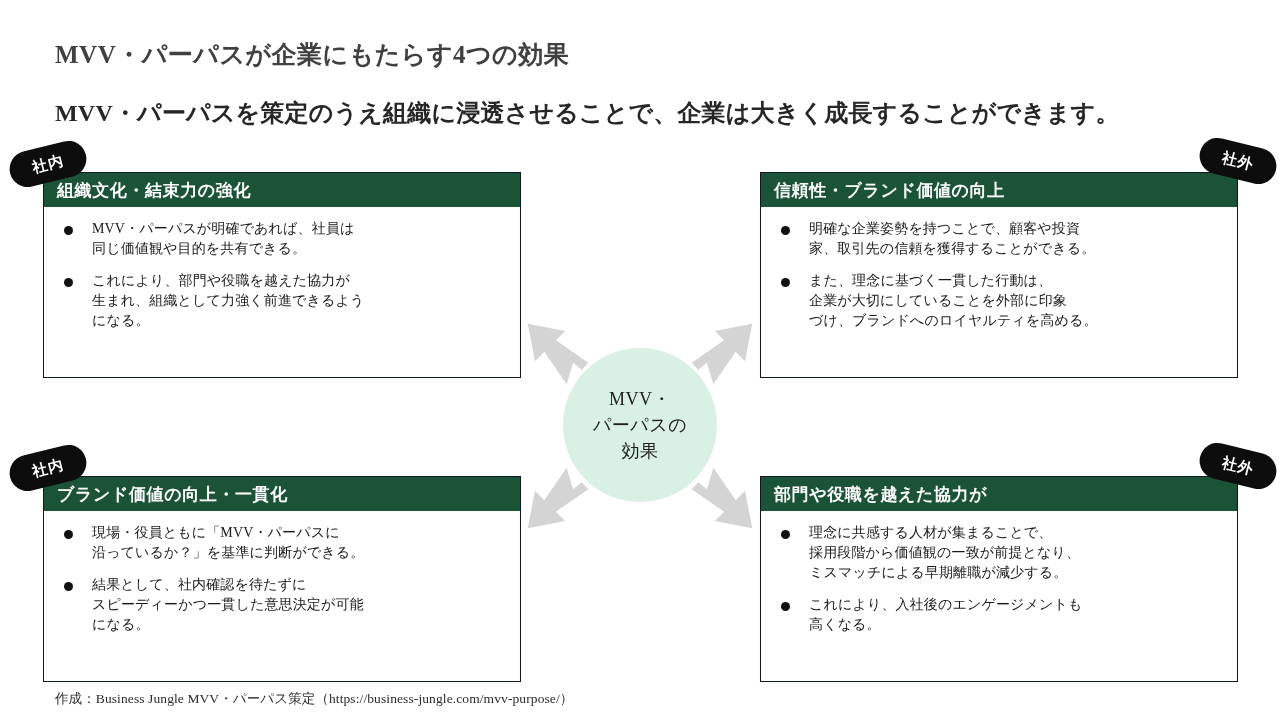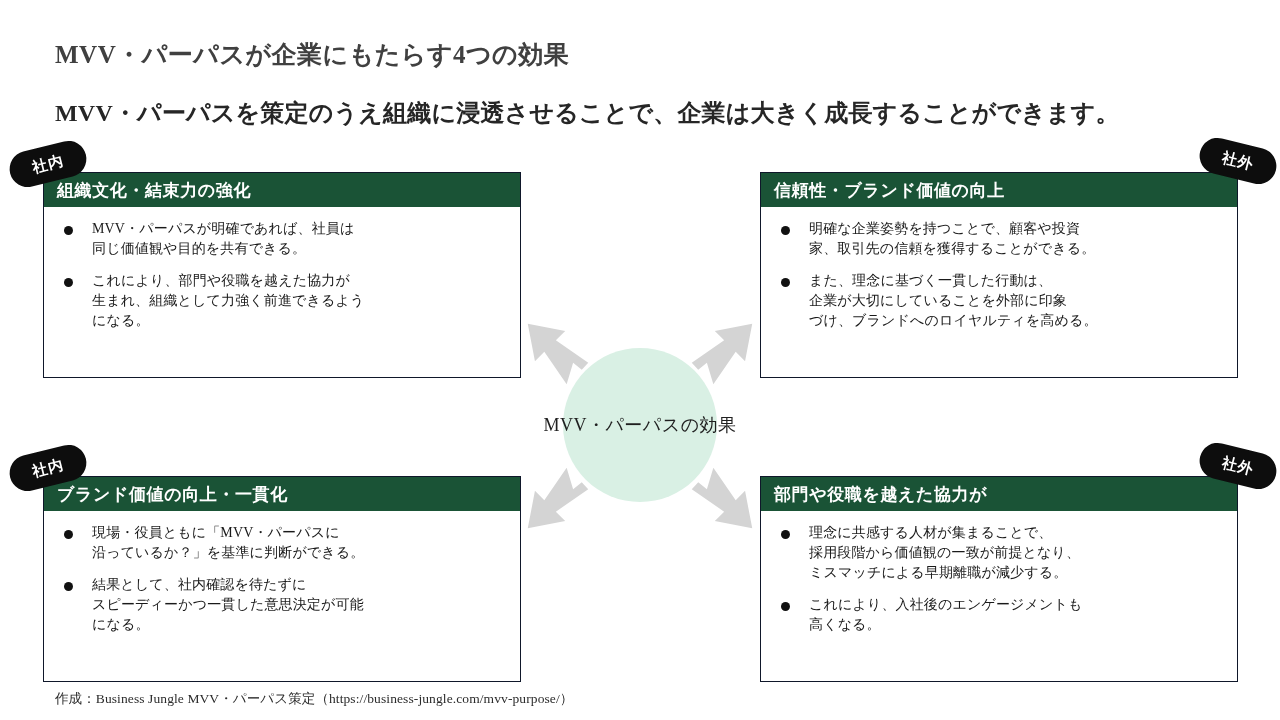--- a/index.html
+++ b/index.html
@@ -129,21 +129,21 @@
   
   .hub-circle {
     position: absolute;
     left: 563px;
     top: 348px;
     width: 154px;
     height: 154px;
     border-radius: 50%;
     background: #d9f0e4;
     display: flex;
-    flex-direction: row;
+    flex-direction: column;
     align-items: center;
     justify-content: center;
     z-index: 2;
   }
   .hub-line {
     font-size: 18px;
     line-height: 1.45;
     color: #1f1f1f;
     letter-spacing: 0.5px;
     text-align: center;

